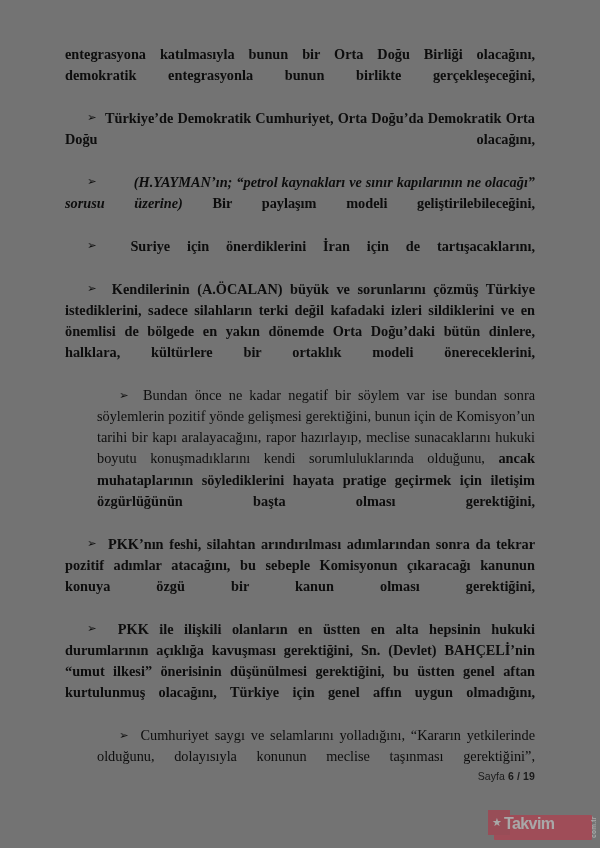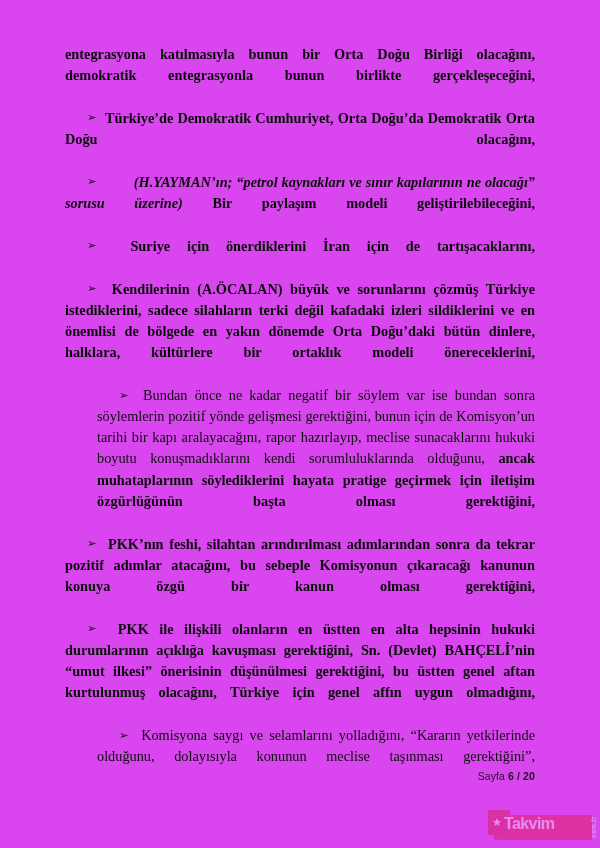--- a/index.html
+++ b/index.html
@@ -6,21 +6,21 @@
   html, body {
     margin: 0;
     padding: 0;
     background: #ffffff;
   }
 
   .page {
     position: relative;
     width: 600px;
     height: 848px;
-    background: #d946ef;
+    background: #737373;
     overflow: hidden;
     box-sizing: border-box;
     font-family: "Liberation Serif", "DejaVu Serif", serif;
     color: #0d0d0d;
   }
 
   .doc-body {
     position: absolute;
     left: 65px;
     top: 44px;
@@ -162,25 +162,25 @@
   <div class="doc-body">
 
   <p class="para cont bold"><span>entegrasyona katılmasıyla bunun bir Orta Doğu Birliği olacağını, demokratik entegrasyonla bunun birlikte gerçekleşeceğini,</span></p>
       <p class="para bullet bold"><span class="marker">➢</span><span>Türkiye’de Demokratik Cumhuriyet, Orta Doğu’da Demokratik Orta Doğu olacağını,</span></p>
       <p class="para bullet bold"><span class="marker">➢</span><span class="bi">(H.YAYMAN’ın; “petrol kaynakları ve sınır kapılarının ne olacağı” sorusu üzerine)</span><span class="b"> Bir paylaşım modeli geliştirilebileceğini,</span></p>
       <p class="para bullet bold"><span class="marker">➢</span><span>Suriye için önerdiklerini İran için de tartışacaklarını,</span></p>
       <p class="para bullet bold"><span class="marker">➢</span><span>Kendilerinin (A.ÖCALAN) büyük ve sorunlarını çözmüş Türkiye istediklerini, sadece silahların terki değil kafadaki izleri sildiklerini ve en önemlisi de bölgede en yakın dönemde Orta Doğu’daki bütün dinlere, halklara, kültürlere bir ortaklık modeli önereceklerini,</span></p>
       <p class="para bullet normal"><span class="marker">➢</span><span>Bundan önce ne kadar negatif bir söylem var ise bundan sonra söylemlerin pozitif yönde gelişmesi gerektiğini, bunun için de Komisyon’un tarihi bir kapı aralayacağını, rapor hazırlayıp, meclise sunacaklarını hukuki boyutu konuşmadıklarını kendi sorumluluklarında olduğunu, </span><span class="b">ancak muhataplarının söylediklerini hayata pratige geçirmek için iletişim özgürlüğünün başta olması gerektiğini,</span></p>
       <p class="para bullet bold"><span class="marker">➢</span><span>PKK’nın feshi, silahtan arındırılması adımlarından sonra da tekrar pozitif adımlar atacağını, bu sebeple Komisyonun çıkaracağı kanunun konuya özgü bir kanun olması gerektiğini,</span></p>
       <p class="para bullet bold"><span class="marker">➢</span><span>PKK ile ilişkili olanların en üstten en alta hepsinin hukuki durumlarının açıklığa kavuşması gerektiğini, Sn. (Devlet) BAHÇELİ’nin “umut ilkesi” önerisinin düşünülmesi gerektiğini, bu üstten genel aftan kurtulunmuş olacağını, Türkiye için genel affın uygun olmadığını,</span></p>
-      <p class="para bullet normal"><span class="marker">➢</span><span>Komisyona saygı ve selamlarını yolladığını, “Kararın yetkilerinde olduğunu, dolayısıyla konunun meclise taşınması gerektiğini”,</span></p>
+      <p class="para bullet normal"><span class="marker">➢</span><span>Cumhuriyet saygı ve selamlarını yolladığını, “Kararın yetkilerinde olduğunu, dolayısıyla konunun meclise taşınması gerektiğini”,</span></p>
     </div>
 
   <div class="footer">
-    <span>Sayfa</span><span>&nbsp;</span><span class="pg">6</span><span>&nbsp;</span><span class="pg">/</span><span>&nbsp;</span><span class="pg">20</span>
+    <span>Sayfa</span><span>&nbsp;</span><span class="pg">6</span><span>&nbsp;</span><span class="pg">/</span><span>&nbsp;</span><span class="pg">19</span>
   </div>
 
   <div class="watermark">
     <div class="wm-plate"></div>
     <div class="wm-flagbox"></div>
     <div class="wm-star">★</div>
     <div class="wm-word">Takvim</div>
     <div class="wm-tld">com.tr</div>
   </div>
 

